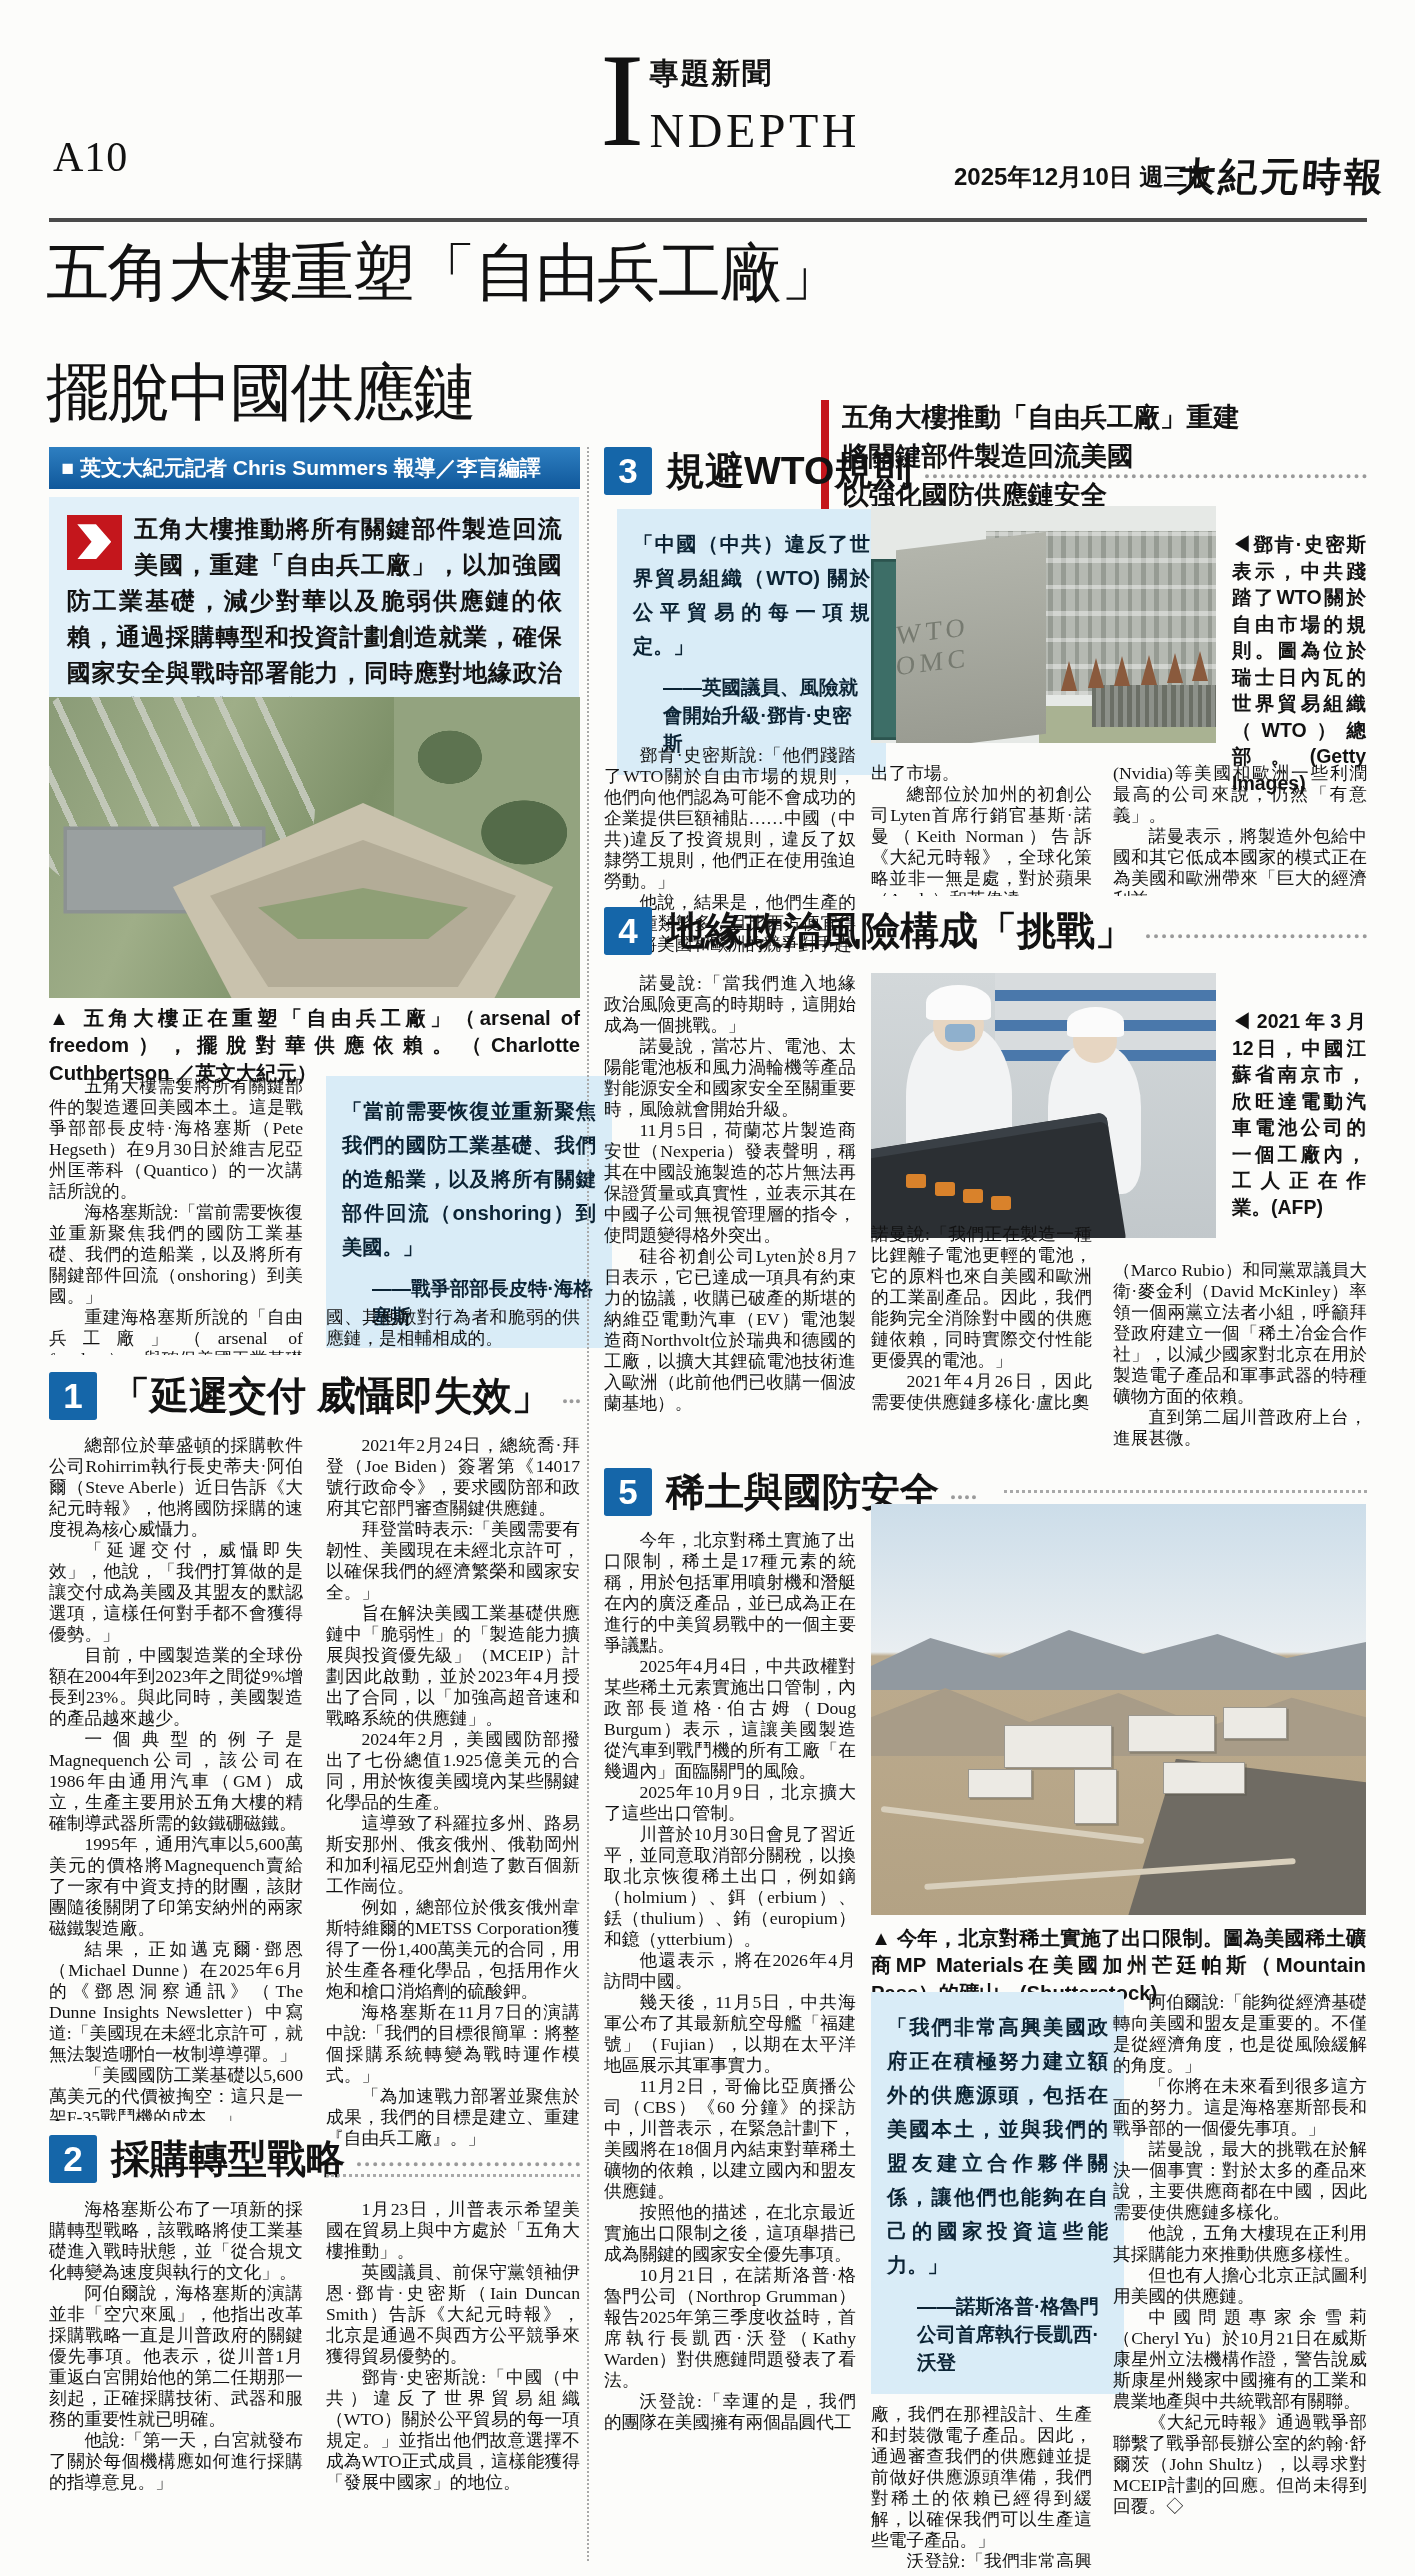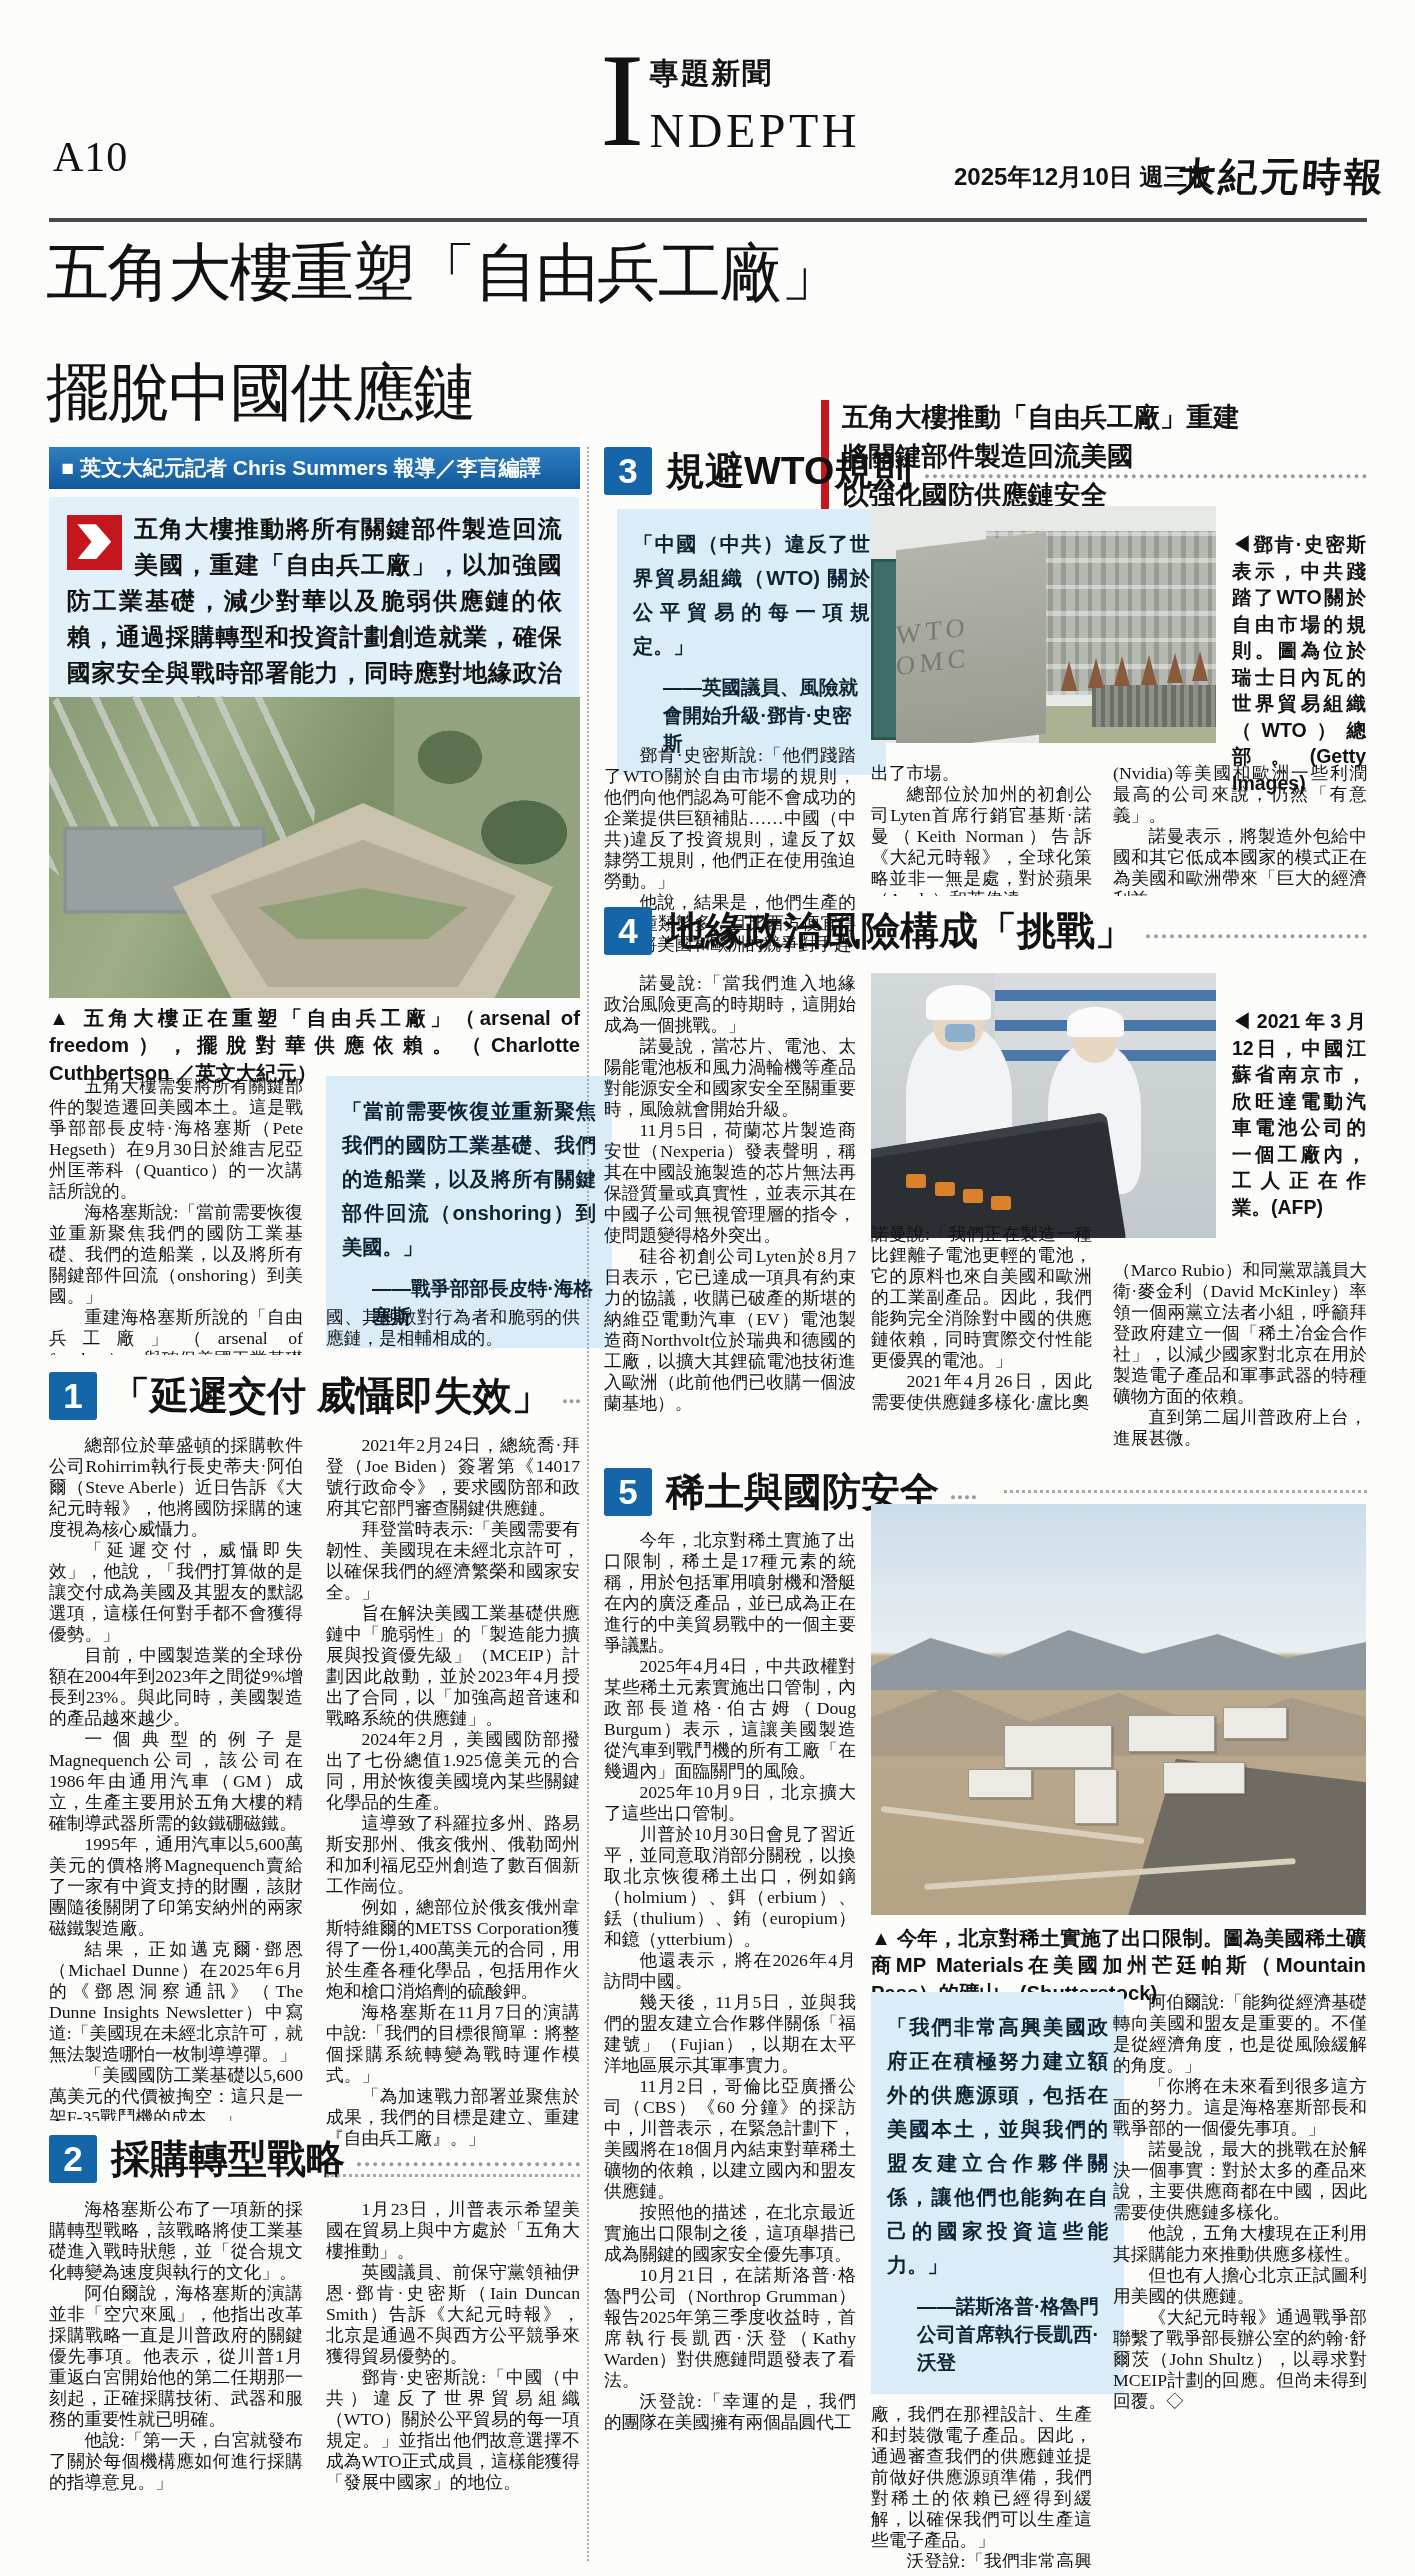--- a/index.html
+++ b/index.html
@@ -309,21 +309,21 @@
     <div class="sec-title">稀土與國防安全</div>
     <div class="leader"></div>
   </div>
   <div class="abs hdots" style="left:1004px;top:1490px;width:363px;"></div>
   <div class="abs col" style="left:604px;top:1530px;width:252px;height:1031px;">
       <p class="para">今年，北京對稀土實施了出口限制，稀土是17種元素的統稱，用於包括軍用噴射機和潛艇在內的廣泛產品，並已成為正在進行的中美貿易戰中的一個主要爭議點。</p>
       <p class="para">2025年4月4日，中共政權對某些稀土元素實施出口管制，內政部長道格·伯古姆（Doug Burgum）表示，這讓美國製造從汽車到戰鬥機的所有工廠「在幾週內」面臨關門的風險。</p>
       <p class="para">2025年10月9日，北京擴大了這些出口管制。</p>
       <p class="para">川普於10月30日會見了習近平，並同意取消部分關稅，以換取北京恢復稀土出口，例如鏑（holmium）、鉺（erbium）、銩（thulium）、銪（europium）和鐿（ytterbium）。</p>
       <p class="para">他還表示，將在2026年4月訪問中國。</p>
-      <p class="para">幾天後，11月5日，並與我們的盟友建立合作夥伴關係「福建號」（Fujian），以期在太平洋地區展示其軍事實力。</p>
+      <p class="para">幾天後，11月5日，中共海軍公布了其最新航空母艦「福建號」（Fujian），以期在太平洋地區展示其軍事實力。</p>
       <p class="para">11月2日，哥倫比亞廣播公司（CBS）《60 分鐘》的採訪中，川普表示，在緊急計劃下，美國將在18個月內結束對華稀土礦物的依賴，以建立國內和盟友供應鏈。</p>
       <p class="para">按照他的描述，在北京最近實施出口限制之後，這項舉措已成為關鍵的國家安全優先事項。</p>
       <p class="para">10月21日，在諾斯洛普·格魯門公司（Northrop Grumman）報告2025年第三季度收益時，首席執行長凱西·沃登（Kathy Warden）對供應鏈問題發表了看法。</p>
       <p class="para">沃登說:「幸運的是，我們的團隊在美國擁有兩個晶圓代工</p>
     </div>
 
   <div class="abs photo mine-photo" style="left:871px;top:1504px;width:495px;height:411px;">
     <div class="m-far"></div>
     <div class="m-mid"></div>
     <div class="m-slope"></div>
@@ -345,17 +345,18 @@
   <div class="abs col cont-first" style="left:871px;top:2404px;width:221px;height:164px;">
       <p class="para">廠，我們在那裡設計、生產和封裝微電子產品。因此，通過審查我們的供應鏈並提前做好供應源頭準備，我們對稀土的依賴已經得到緩解，以確保我們可以生產這些電子產品。」</p>
       <p class="para">沃登說:「我們非常高興美國政府正在積極努力建立額外的供應源頭，包括在美國本土，並與我們的盟友建立合作夥伴關係，讓他們也能夠在自己的國家投資這些能力。」</p>
     </div>
   <div class="abs col" style="left:1113px;top:1992px;width:254px;height:571px;">
       <p class="para">阿伯爾說:「能夠從經濟基礎轉向美國和盟友是重要的。不僅是從經濟角度，也是從風險緩解的角度。」</p>
       <p class="para">「你將在未來看到很多這方面的努力。這是海格塞斯部長和戰爭部的一個優先事項。」</p>
       <p class="para">諾曼說，最大的挑戰在於解決一個事實：對於太多的產品來說，主要供應商都在中國，因此需要使供應鏈多樣化。</p>
       <p class="para">他說，五角大樓現在正利用其採購能力來推動供應多樣性。</p>
       <p class="para">但也有人擔心北京正試圖利用美國的供應鏈。</p>
+      <p class="para">中國問題專家余雪莉（Cheryl Yu）於10月21日在威斯康星州立法機構作證，警告說威斯康星州幾家中國擁有的工業和農業地產與中共統戰部有關聯。</p>
       <p class="para">《大紀元時報》通過戰爭部聯繫了戰爭部長辦公室的約翰·舒爾茨（John Shultz），以尋求對MCEIP計劃的回應。但尚未得到回覆。◇</p>
     </div>
 
 </div>
 
 
 </body></html>

